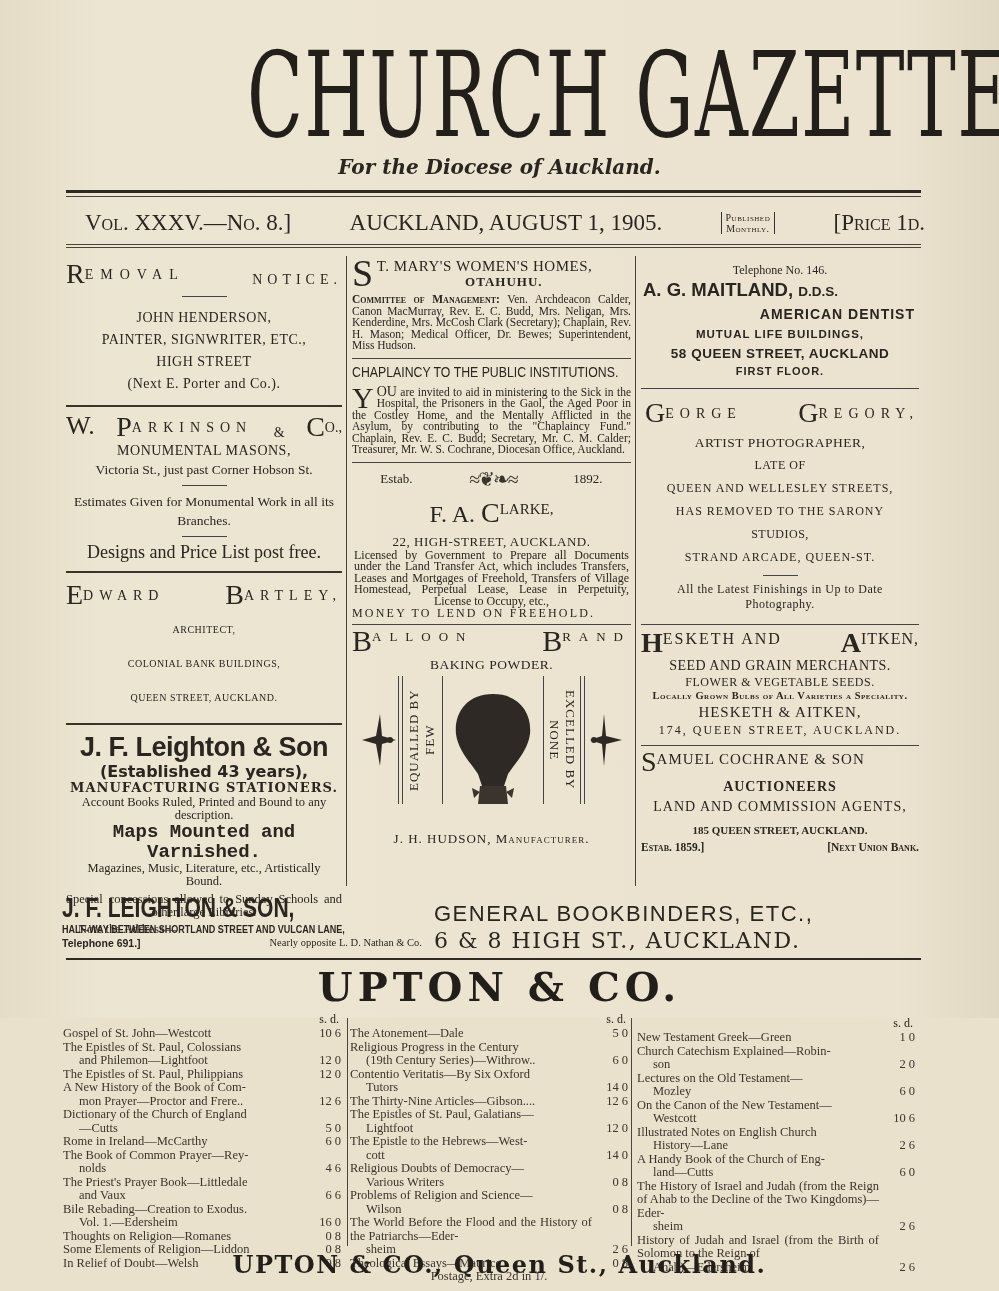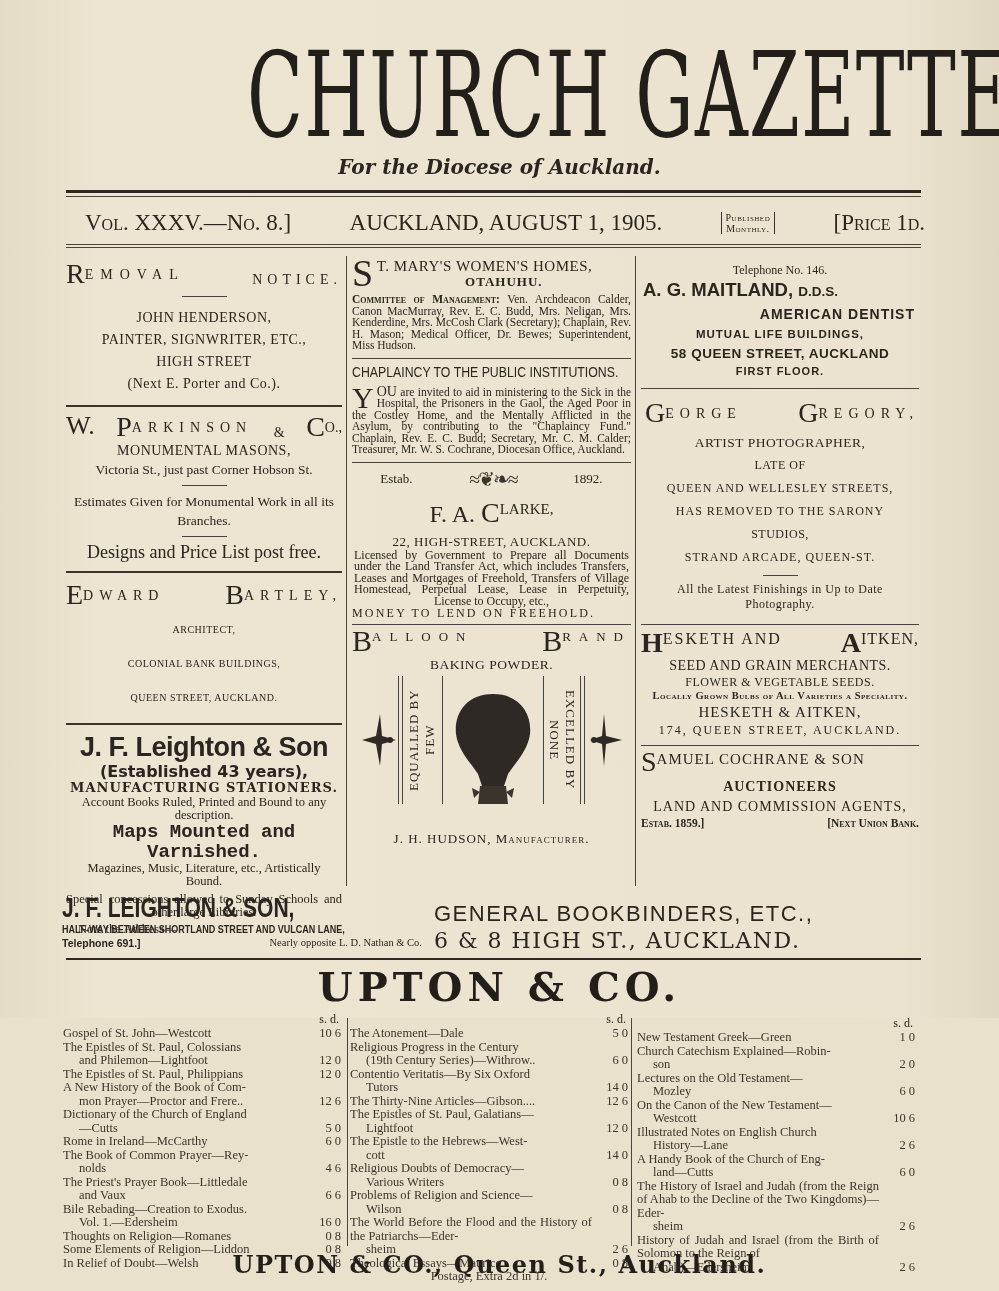--- a/index.html
+++ b/index.html
@@ -274,20 +274,21 @@
     </div>
     <div class="hr-full" style="margin:8px 0 4px;"></div>
 
     <div>
       <div style="font-size:15px; height:26px; display:flex; align-items:flex-end; white-space:nowrap;">
         <span style="font-size:28px; line-height:1;">S</span>
           <span style="letter-spacing:1px; vertical-align:8px; padding-bottom:8px;">AMUEL COCHRANE &amp; SON</span>
       </div>
       <div class="c bold" style="font-size:14px; line-height:22px; letter-spacing:1px;">AUCTIONEERS</div>
       <div class="c" style="font-size:14px; line-height:18px; letter-spacing:1px; white-space:nowrap;">LAND AND COMMISSION AGENTS,</div>
+      <div class="c bold" style="font-size:11px; line-height:20px; margin-top:4px;">185 QUEEN STREET, AUCKLAND.</div>
       <div style="display:flex; justify-content:space-between; font-size:11.5px; line-height:14px;" class="sc bold">
         <span>Estab. 1859.]</span>
         <span>[Next Union Bank.</span>
       </div>
     </div>
   </div>
 
   <div class="col" style="left:62px; top:893px; width:290px;">
     <div class="sans bold" style="font-size:27px; line-height:30px; white-space:nowrap;">
       <span class="condensed" style="transform:scaleX(0.78); transform-origin:left;">J. F. LEIGHTON &amp; SON,</span>

